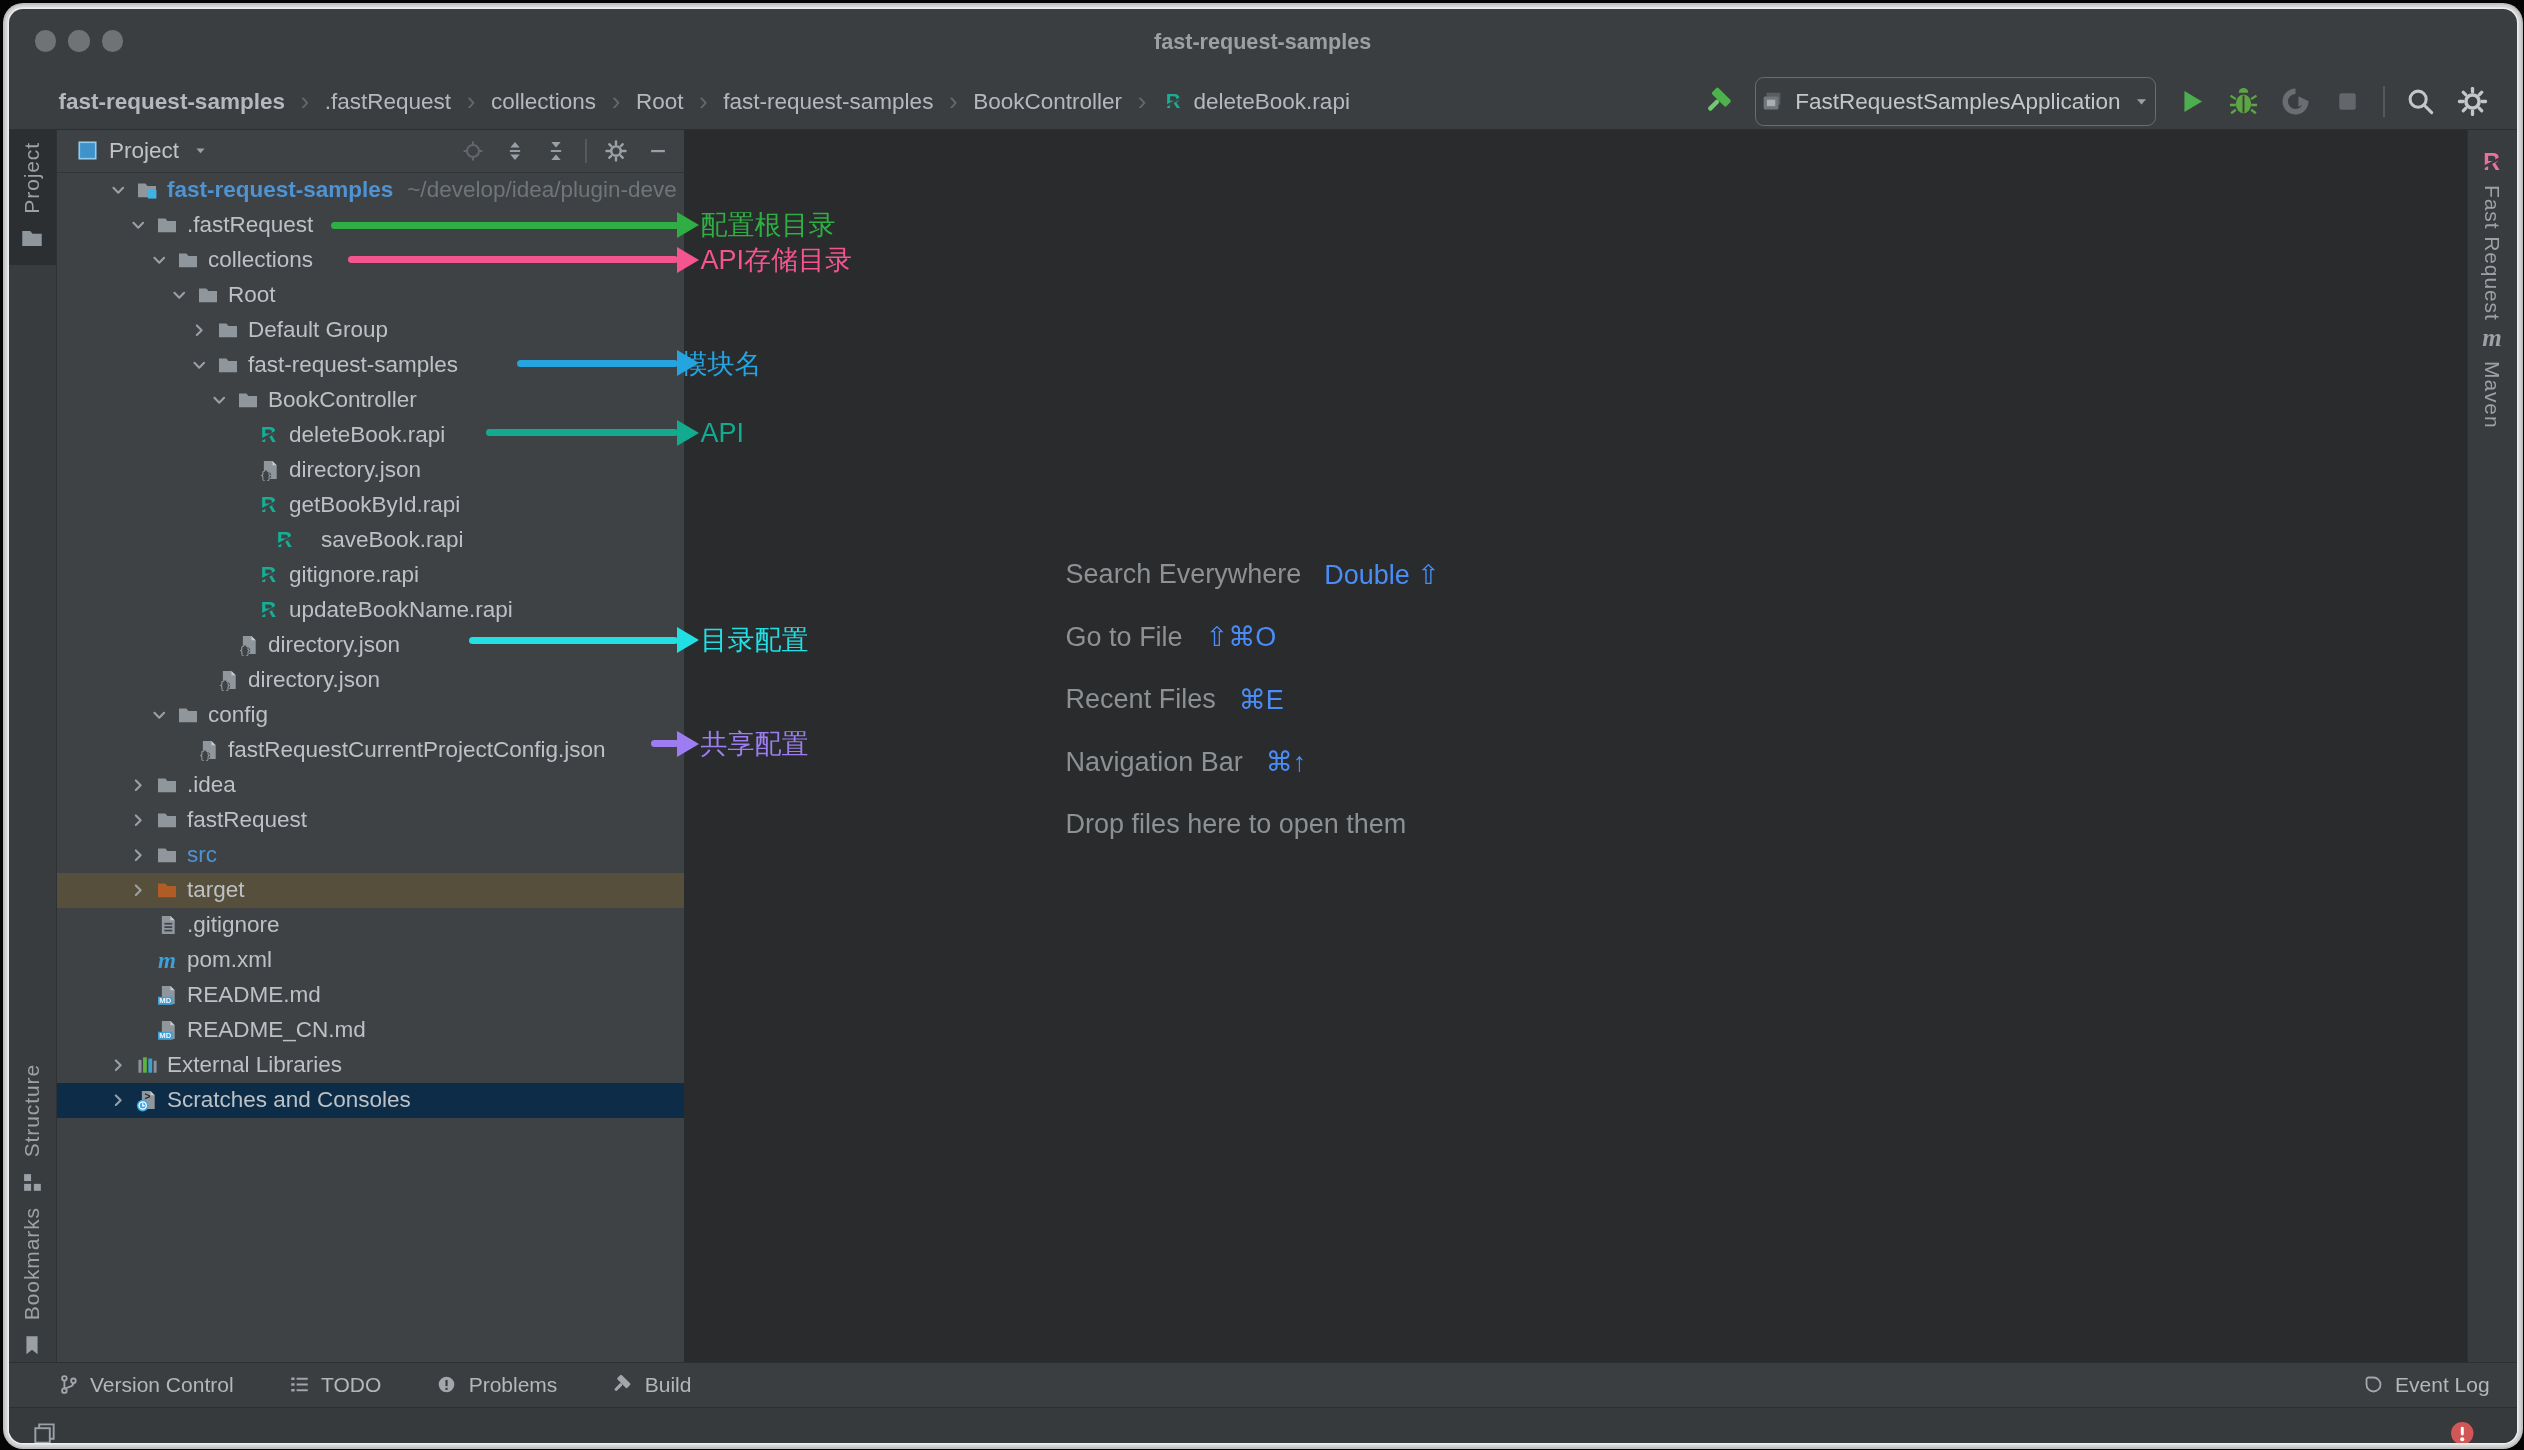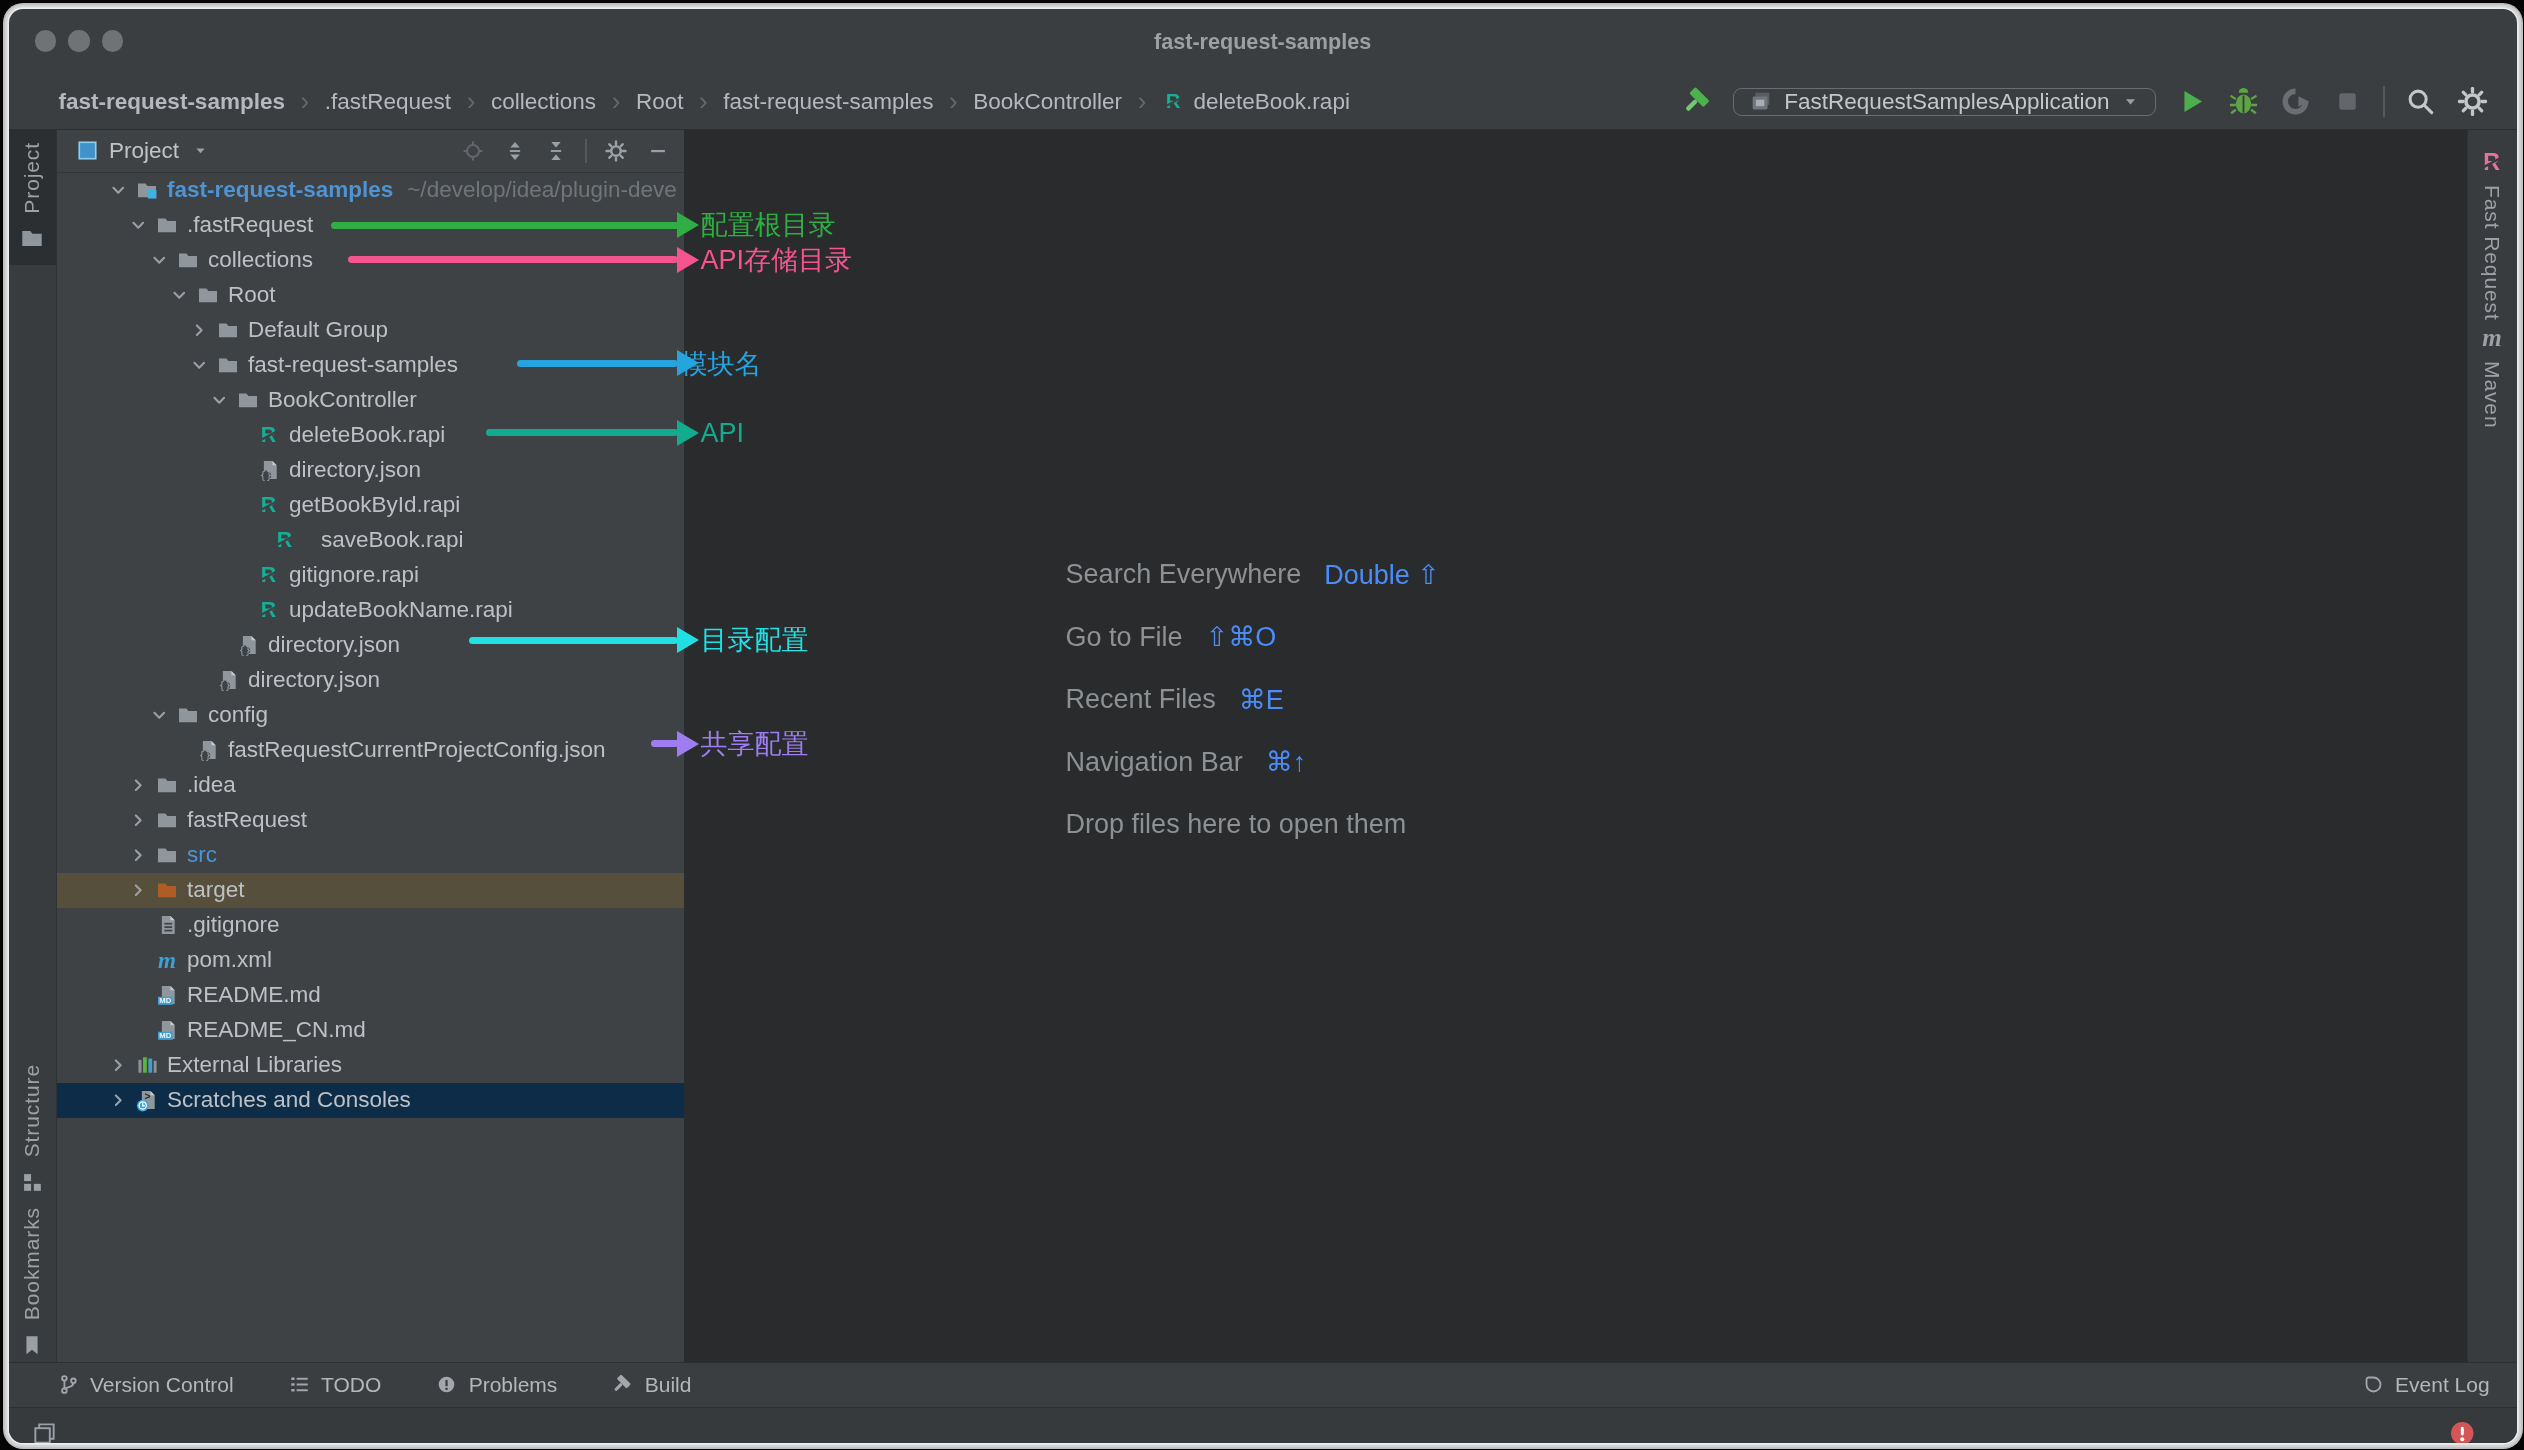--- a/index.html
+++ b/index.html
@@ -20,22 +20,22 @@
 
   
   .toolbar{height:55px;display:flex;align-items:center;border-bottom:1.7px solid #2c2f32;}
   .breadcrumbs{display:flex;align-items:center;gap:15.6px;padding-left:50px;font-size:22.5px;color:#b5b9bd;white-space:nowrap;}
   .bc-item{display:flex;align-items:center;gap:8.6px;}
   .bc-item.first{font-weight:700;}
   .bc-sep{color:#64686c;font-size:26px;}
   .bc-ic{width:23px;height:23px;}
   .toolbar-right{margin-left:auto;display:flex;align-items:center;gap:19px;padding-right:28px;}
   .tb-btn{width:33px;height:33px;}
-  .combo{display:flex;align-items:center;gap:10.4px;height:28px;border:1.7px solid #6a6e72;border-radius:8.6px;
-    padding:0 14px;color:#c3c7ca;font-size:22.5px;}
+  .combo{display:flex;align-items:center;gap:10.4px;height:49px;border:1.7px solid #6a6e72;border-radius:8.6px;
+    padding:0 3px;color:#c3c7ca;font-size:22.5px;}
   .combo .icon{width:26px;height:26px;}
   .combo .caret{width:21px;height:21px;}
   .vsep{width:1.7px;height:31px;background:#55595d;}
 
   
   .main{position:relative;display:flex;height:1232px;}
   .left-stripe{position:relative;width:48px;background:#383c3f;border-right:1.7px solid #2e3235;}
   .right-stripe{position:relative;width:50px;background:#383c3f;border-left:1.7px solid #2e3235;}
   .ltab{position:absolute;left:0;width:47px;display:flex;flex-direction:column;align-items:center;}
   .ltab.active{background:#2b2f32;padding:12px 0 14px;}

